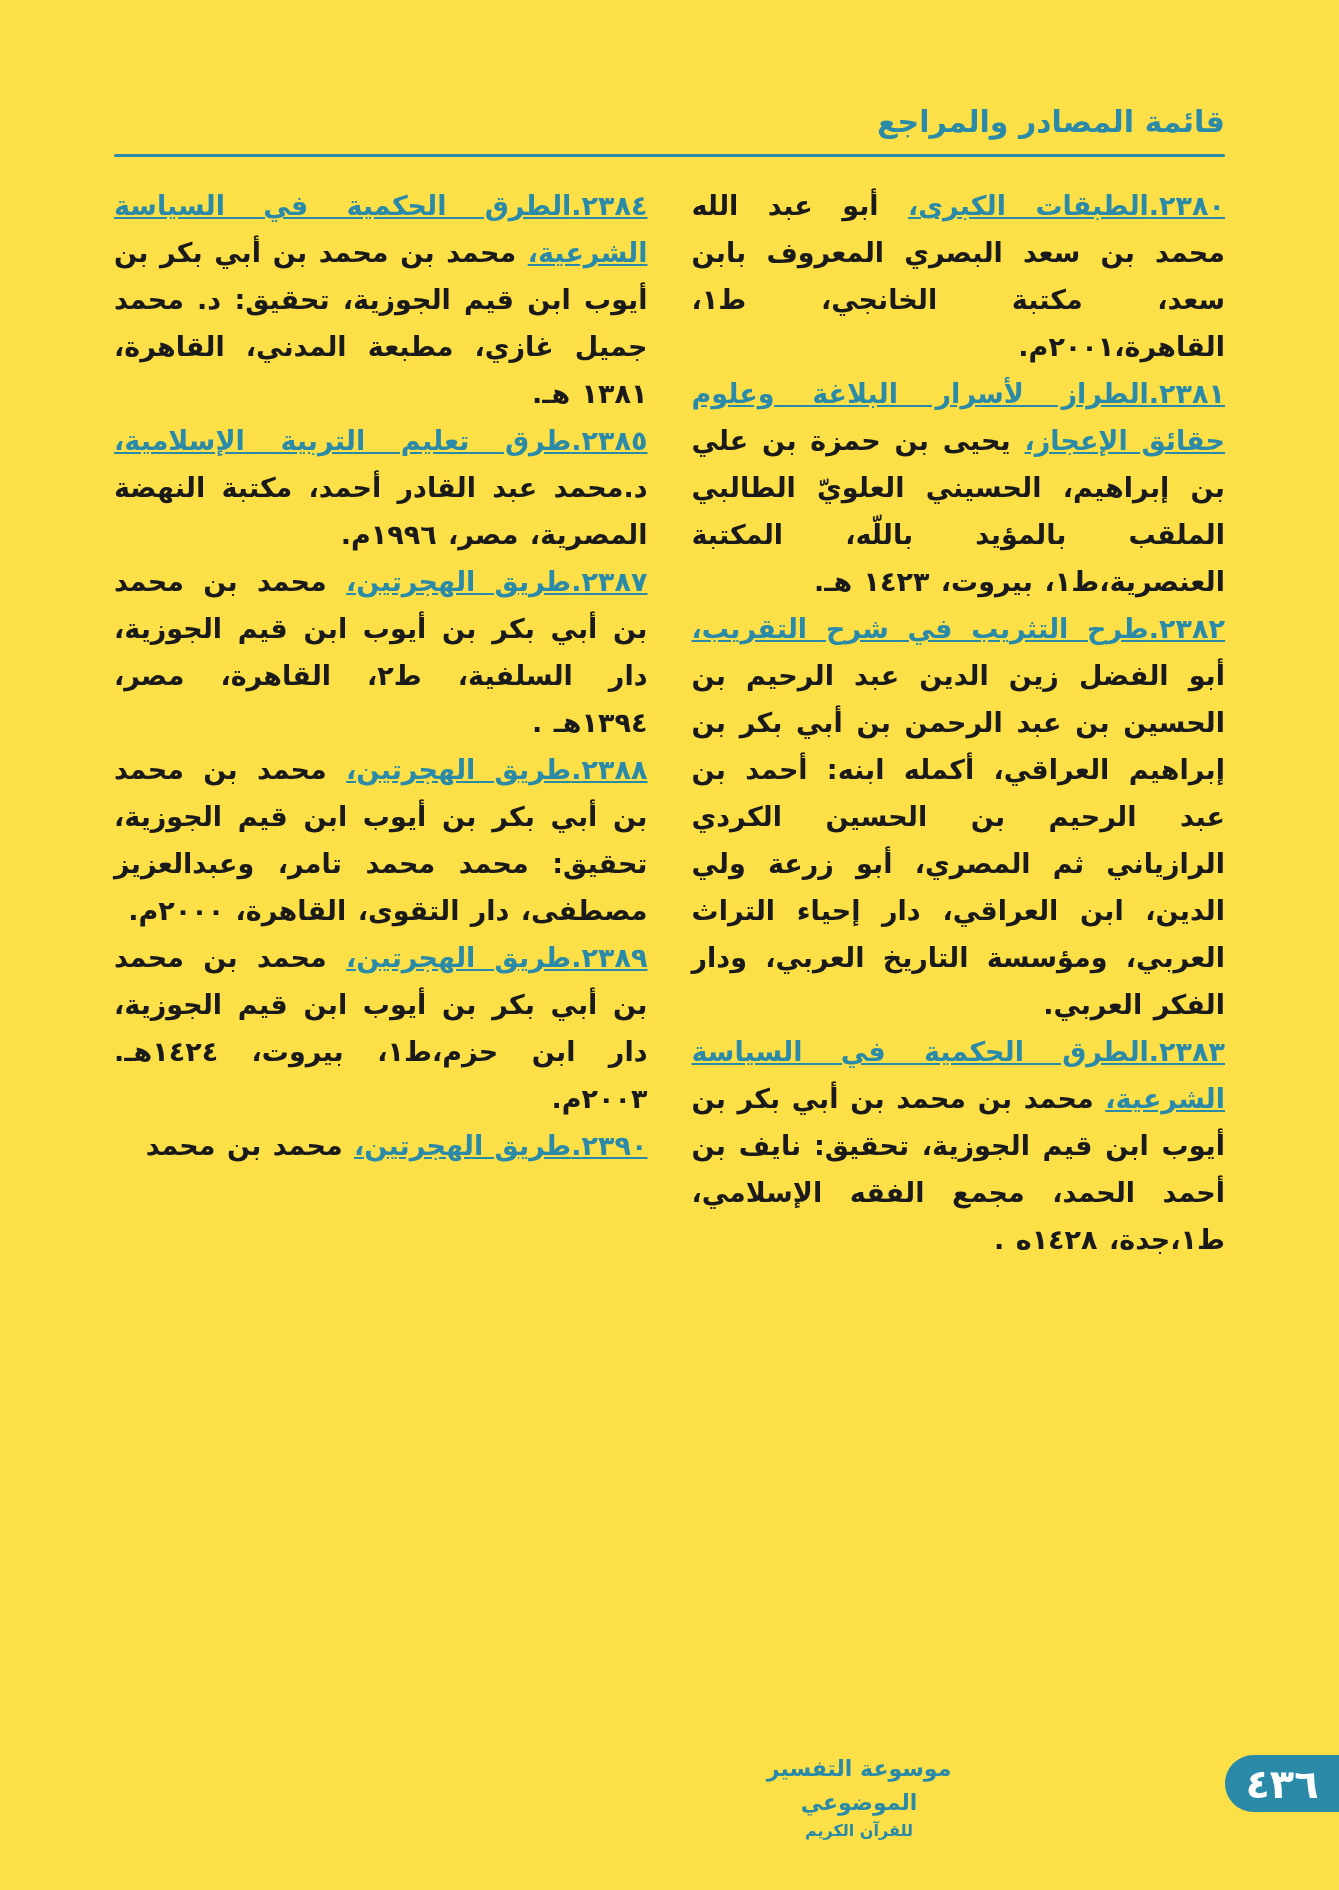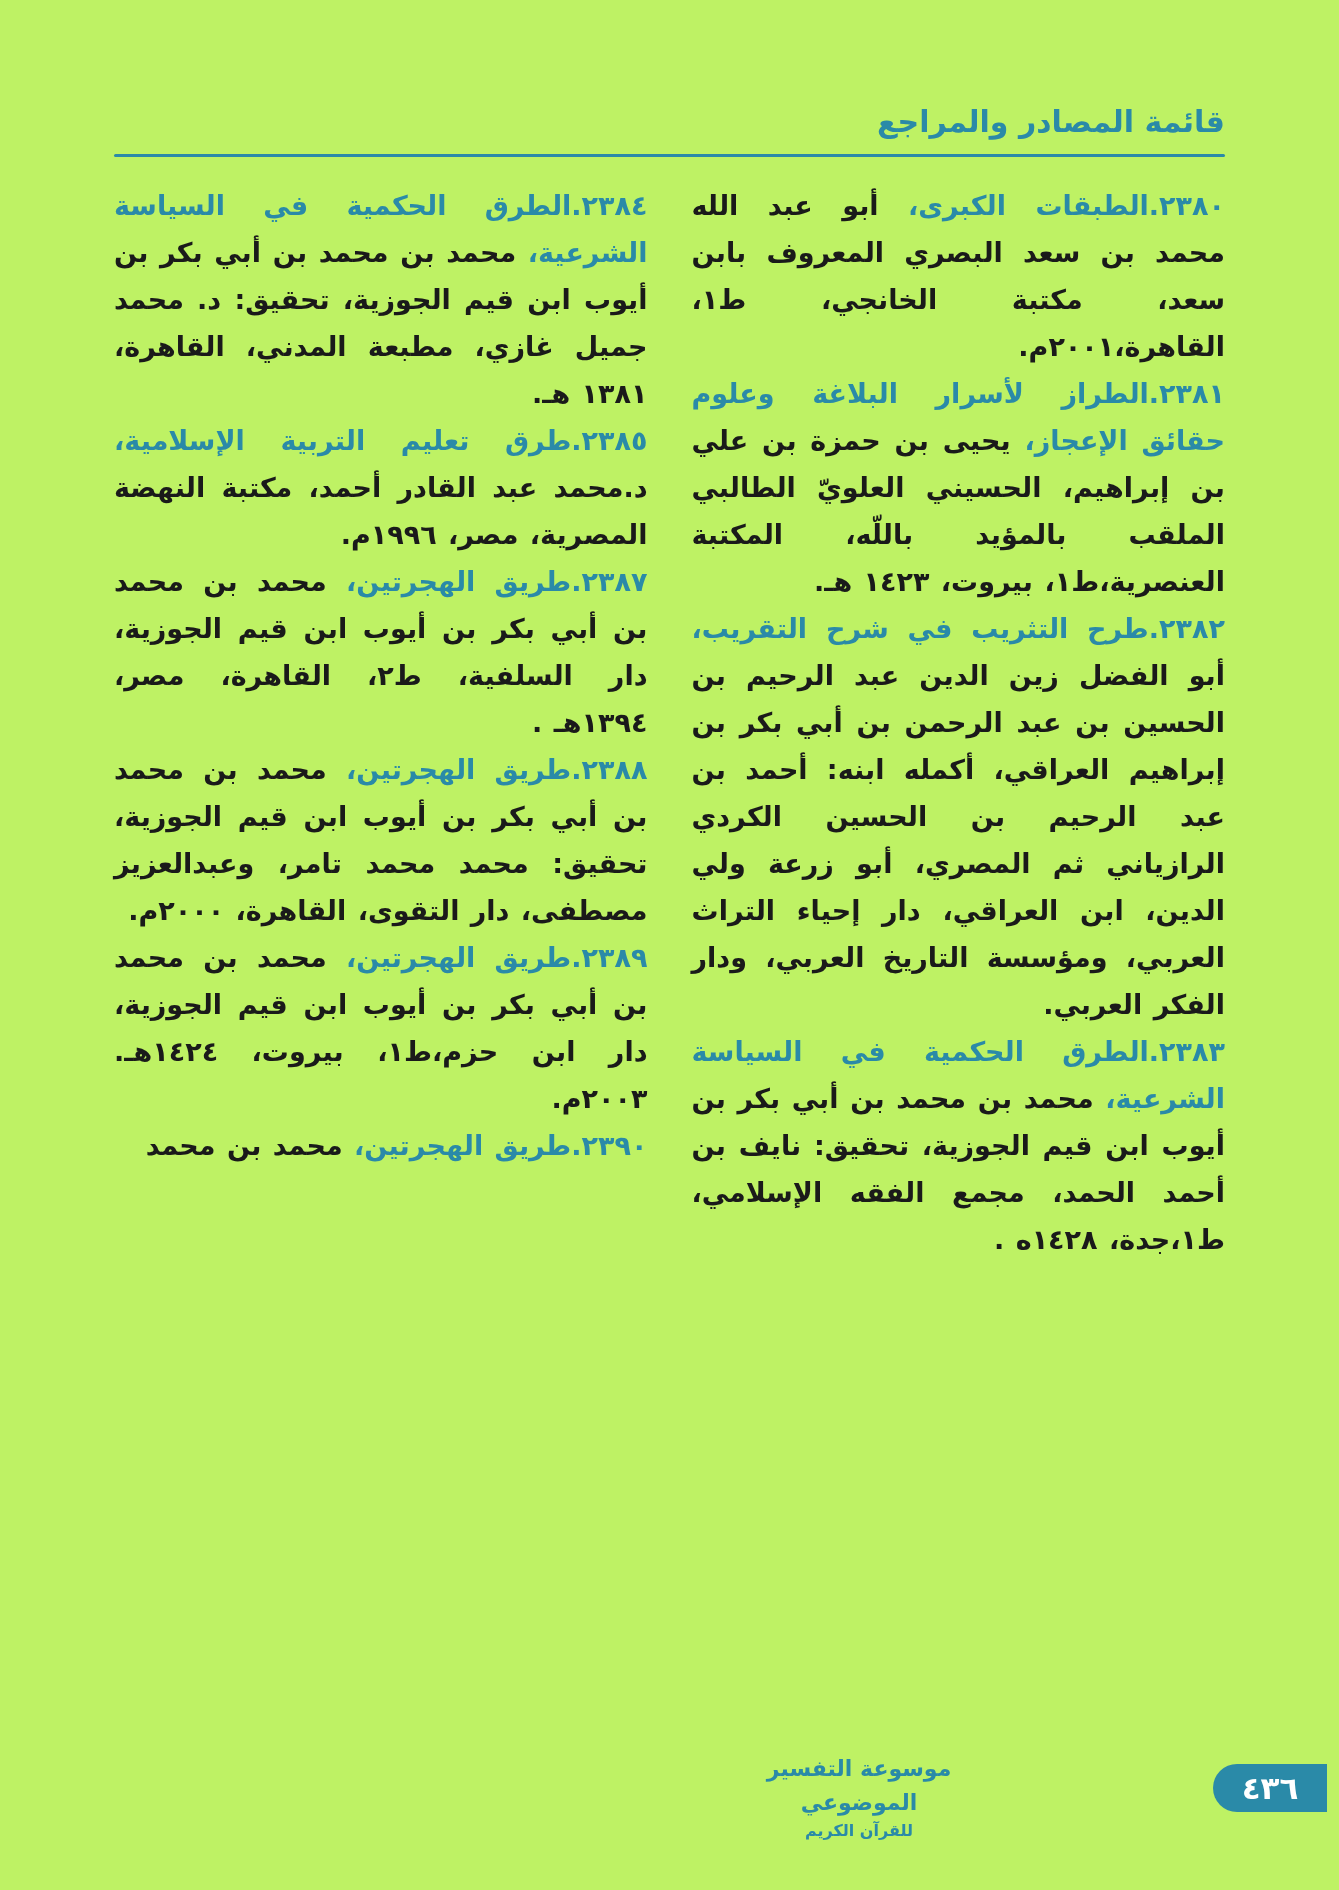--- a/index.html
+++ b/index.html
@@ -1,20 +1,20 @@
 <!DOCTYPE html>
 <html lang="ar" dir="rtl" style="--accent: #2a8aa8;"><head>
 <meta charset="utf-8">
 <style>
   * { margin:0; padding:0; box-sizing:border-box; }
   html,body { background:#ffffff; }
   .page {
     position:relative;
     width:1339px; height:1890px;
-    background:#bef264;
+    background:#fde047;
     overflow:hidden;
     direction:rtl;
     font-family:"DejaVu Sans", sans-serif;
     color:#1a1a1a;
   }
   .header-title {
     position:absolute; top:104px; right:114px;
     color:var(--accent,#2a8aa8);
     font-size:30px; font-weight:bold;
     letter-spacing:0.5px;
@@ -26,36 +26,36 @@
   .columns {
     position:absolute; top:182px; right:114px; left:114px;
     display:flex; gap:44px; direction:rtl;
   }
   .col { flex:1; min-width:0; }
   .entry, .continuation {
     font-size:27px; line-height:47px; font-weight:bold;
     text-align:justify; text-justify:inter-word;
     word-spacing:2px;
   }
-  .entry .num, .entry .title { color:var(--accent,#2a8aa8); }
+  .entry .num, .entry .title { color:var(--accent,#2a8aa8);text-decoration:underline; }
   .entry .body, .continuation { color:#1a1a1a; }
   .footer-logo {
     position:absolute; bottom:48px; right:330px;
     width:300px; text-align:center;
     color:var(--accent,#2a8aa8);
   }
   .footer-logo .l1 { font-size:22px; font-weight:bold; line-height:34px; }
   .footer-logo .l2 { font-size:16px; font-weight:bold; line-height:22px; }
   .page-number-badge {
-    position:absolute; right:12px; bottom:78px;
-    width:114px; height:48px;
+    position:absolute; right:0; bottom:78px;
+    width:114px; height:57px;
     background:var(--accent,#2a8aa8);
     border-radius:30px 0 0 30px;
     display:flex; align-items:center; justify-content:center;
-    color:#ffffff; font-size:31px; font-weight:bold;
+    color:#ffffff; font-size:40px; font-weight:bold;
   }
 </style>
 </head>
 <body>
 
 <div class="page">
 
   <div class="header-title">قائمة المصادر والمراجع</div>
   <div class="header-rule"></div>
 

